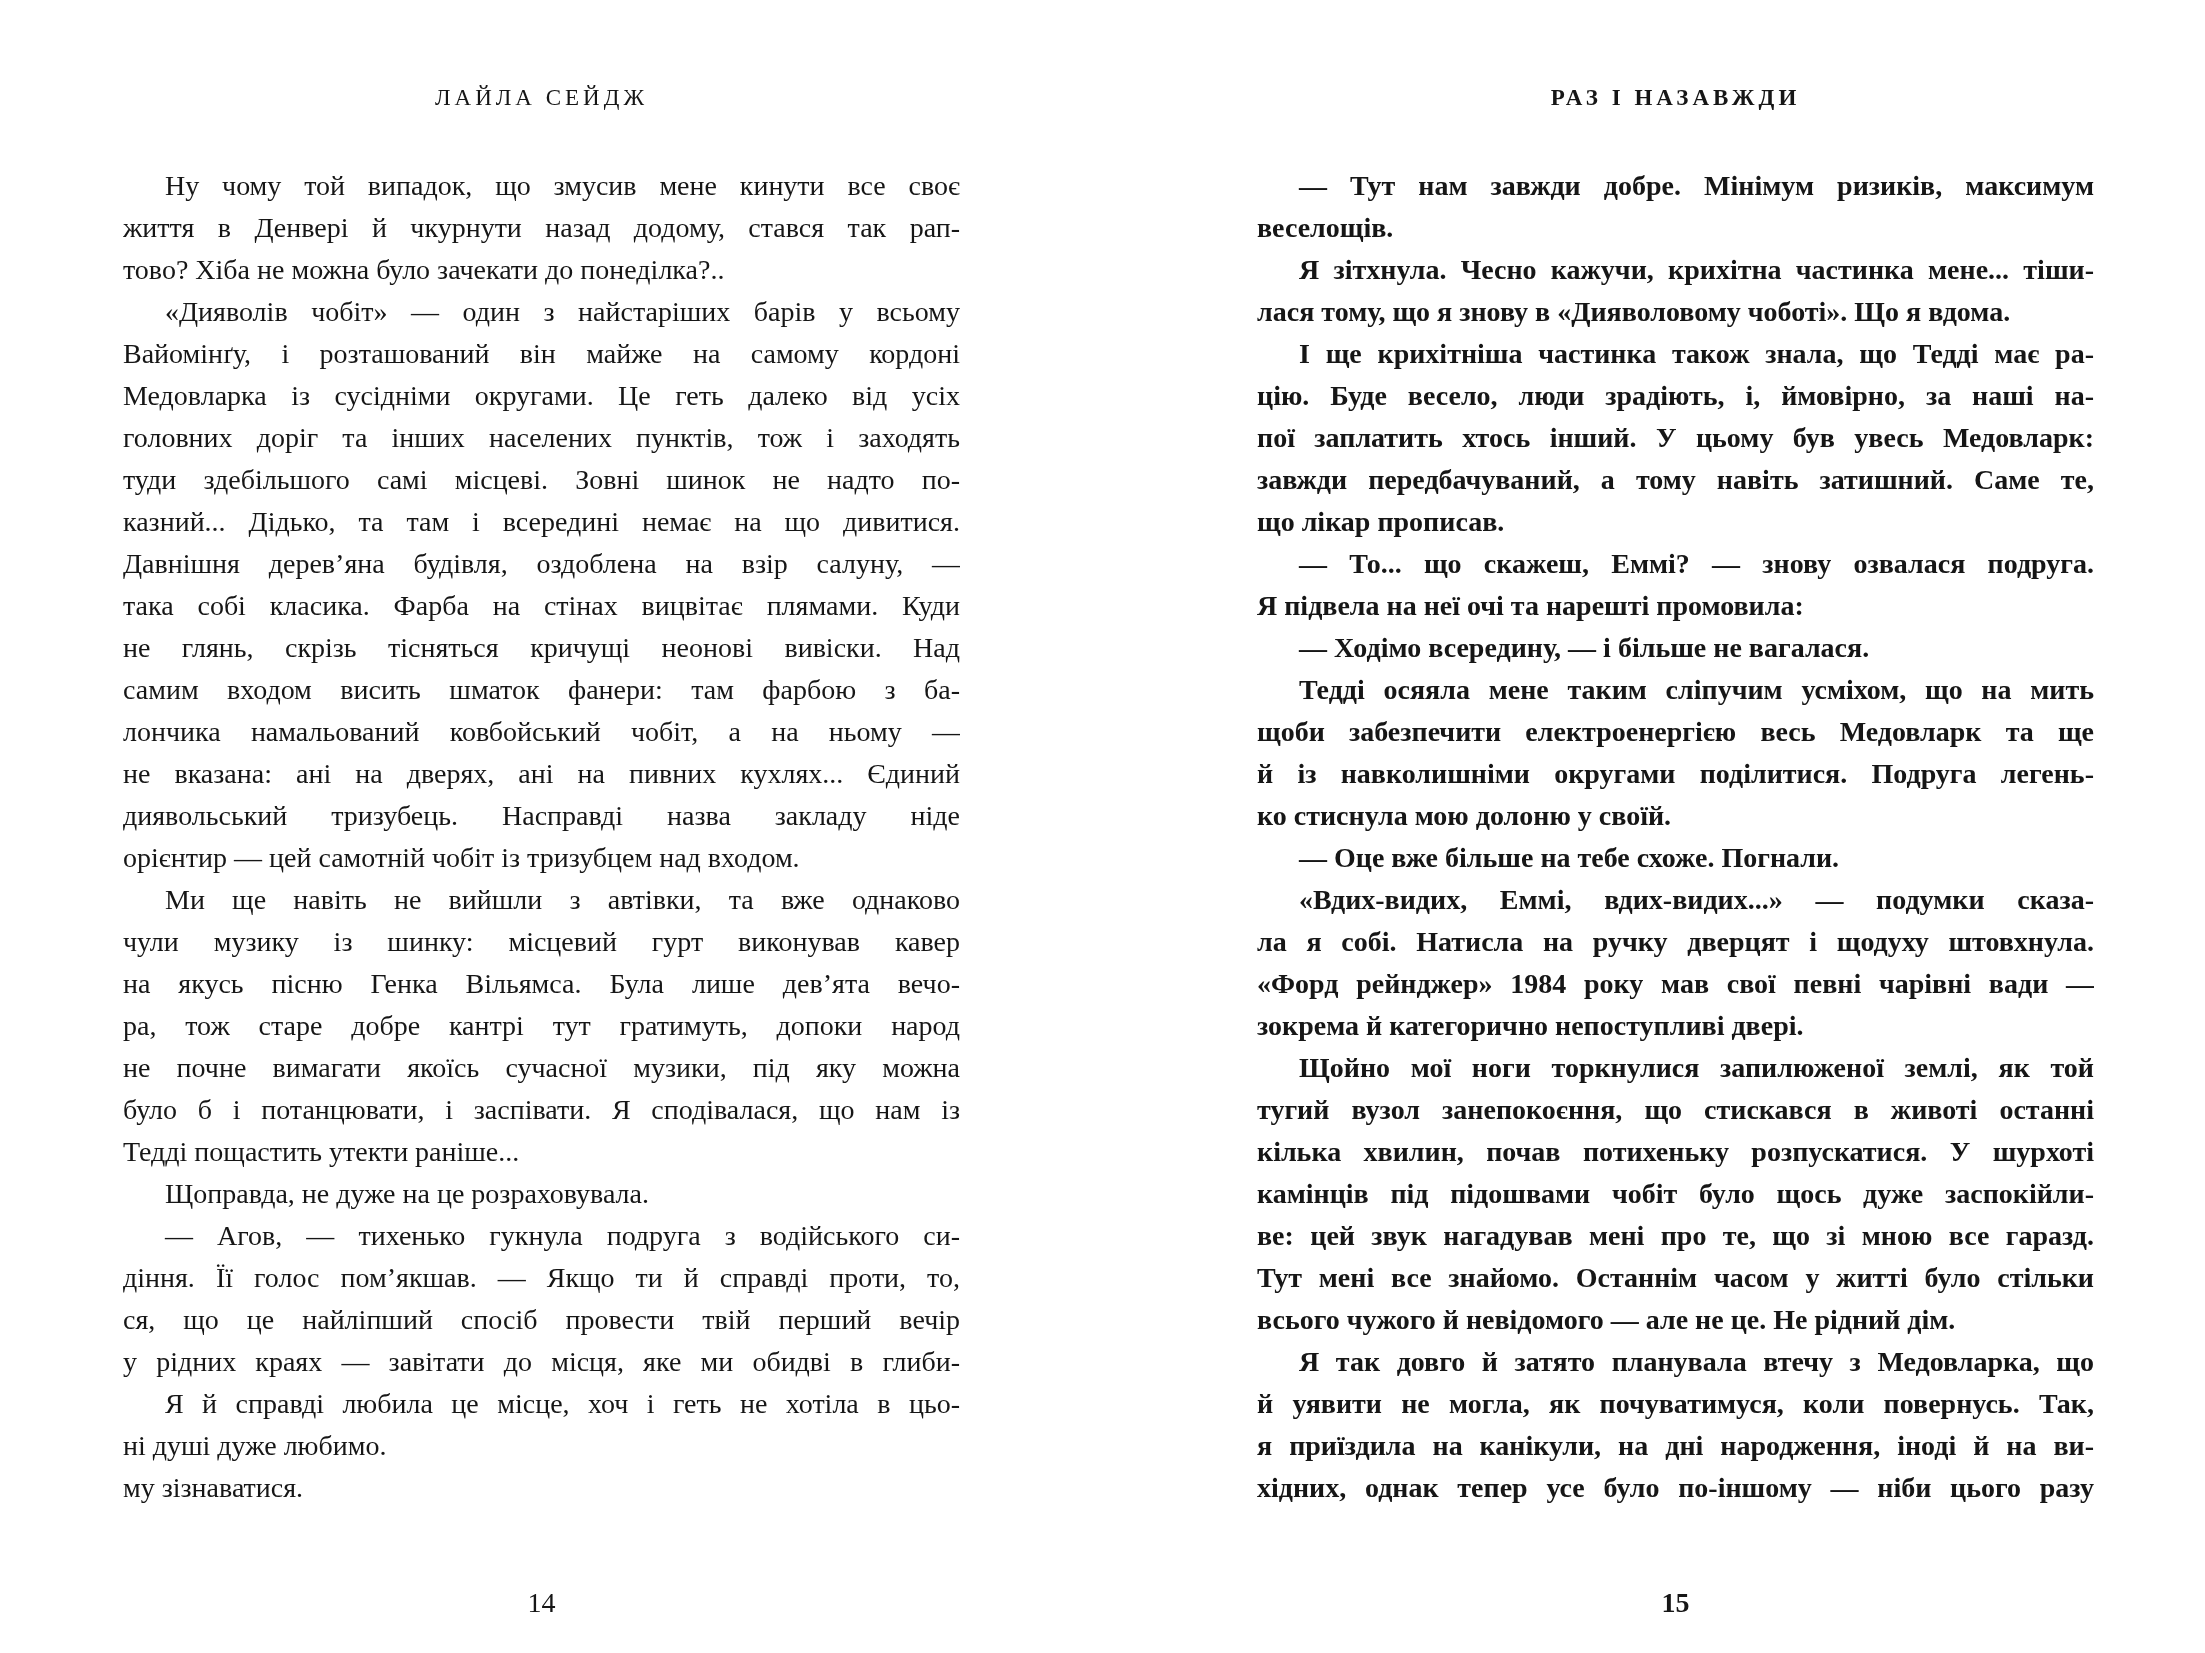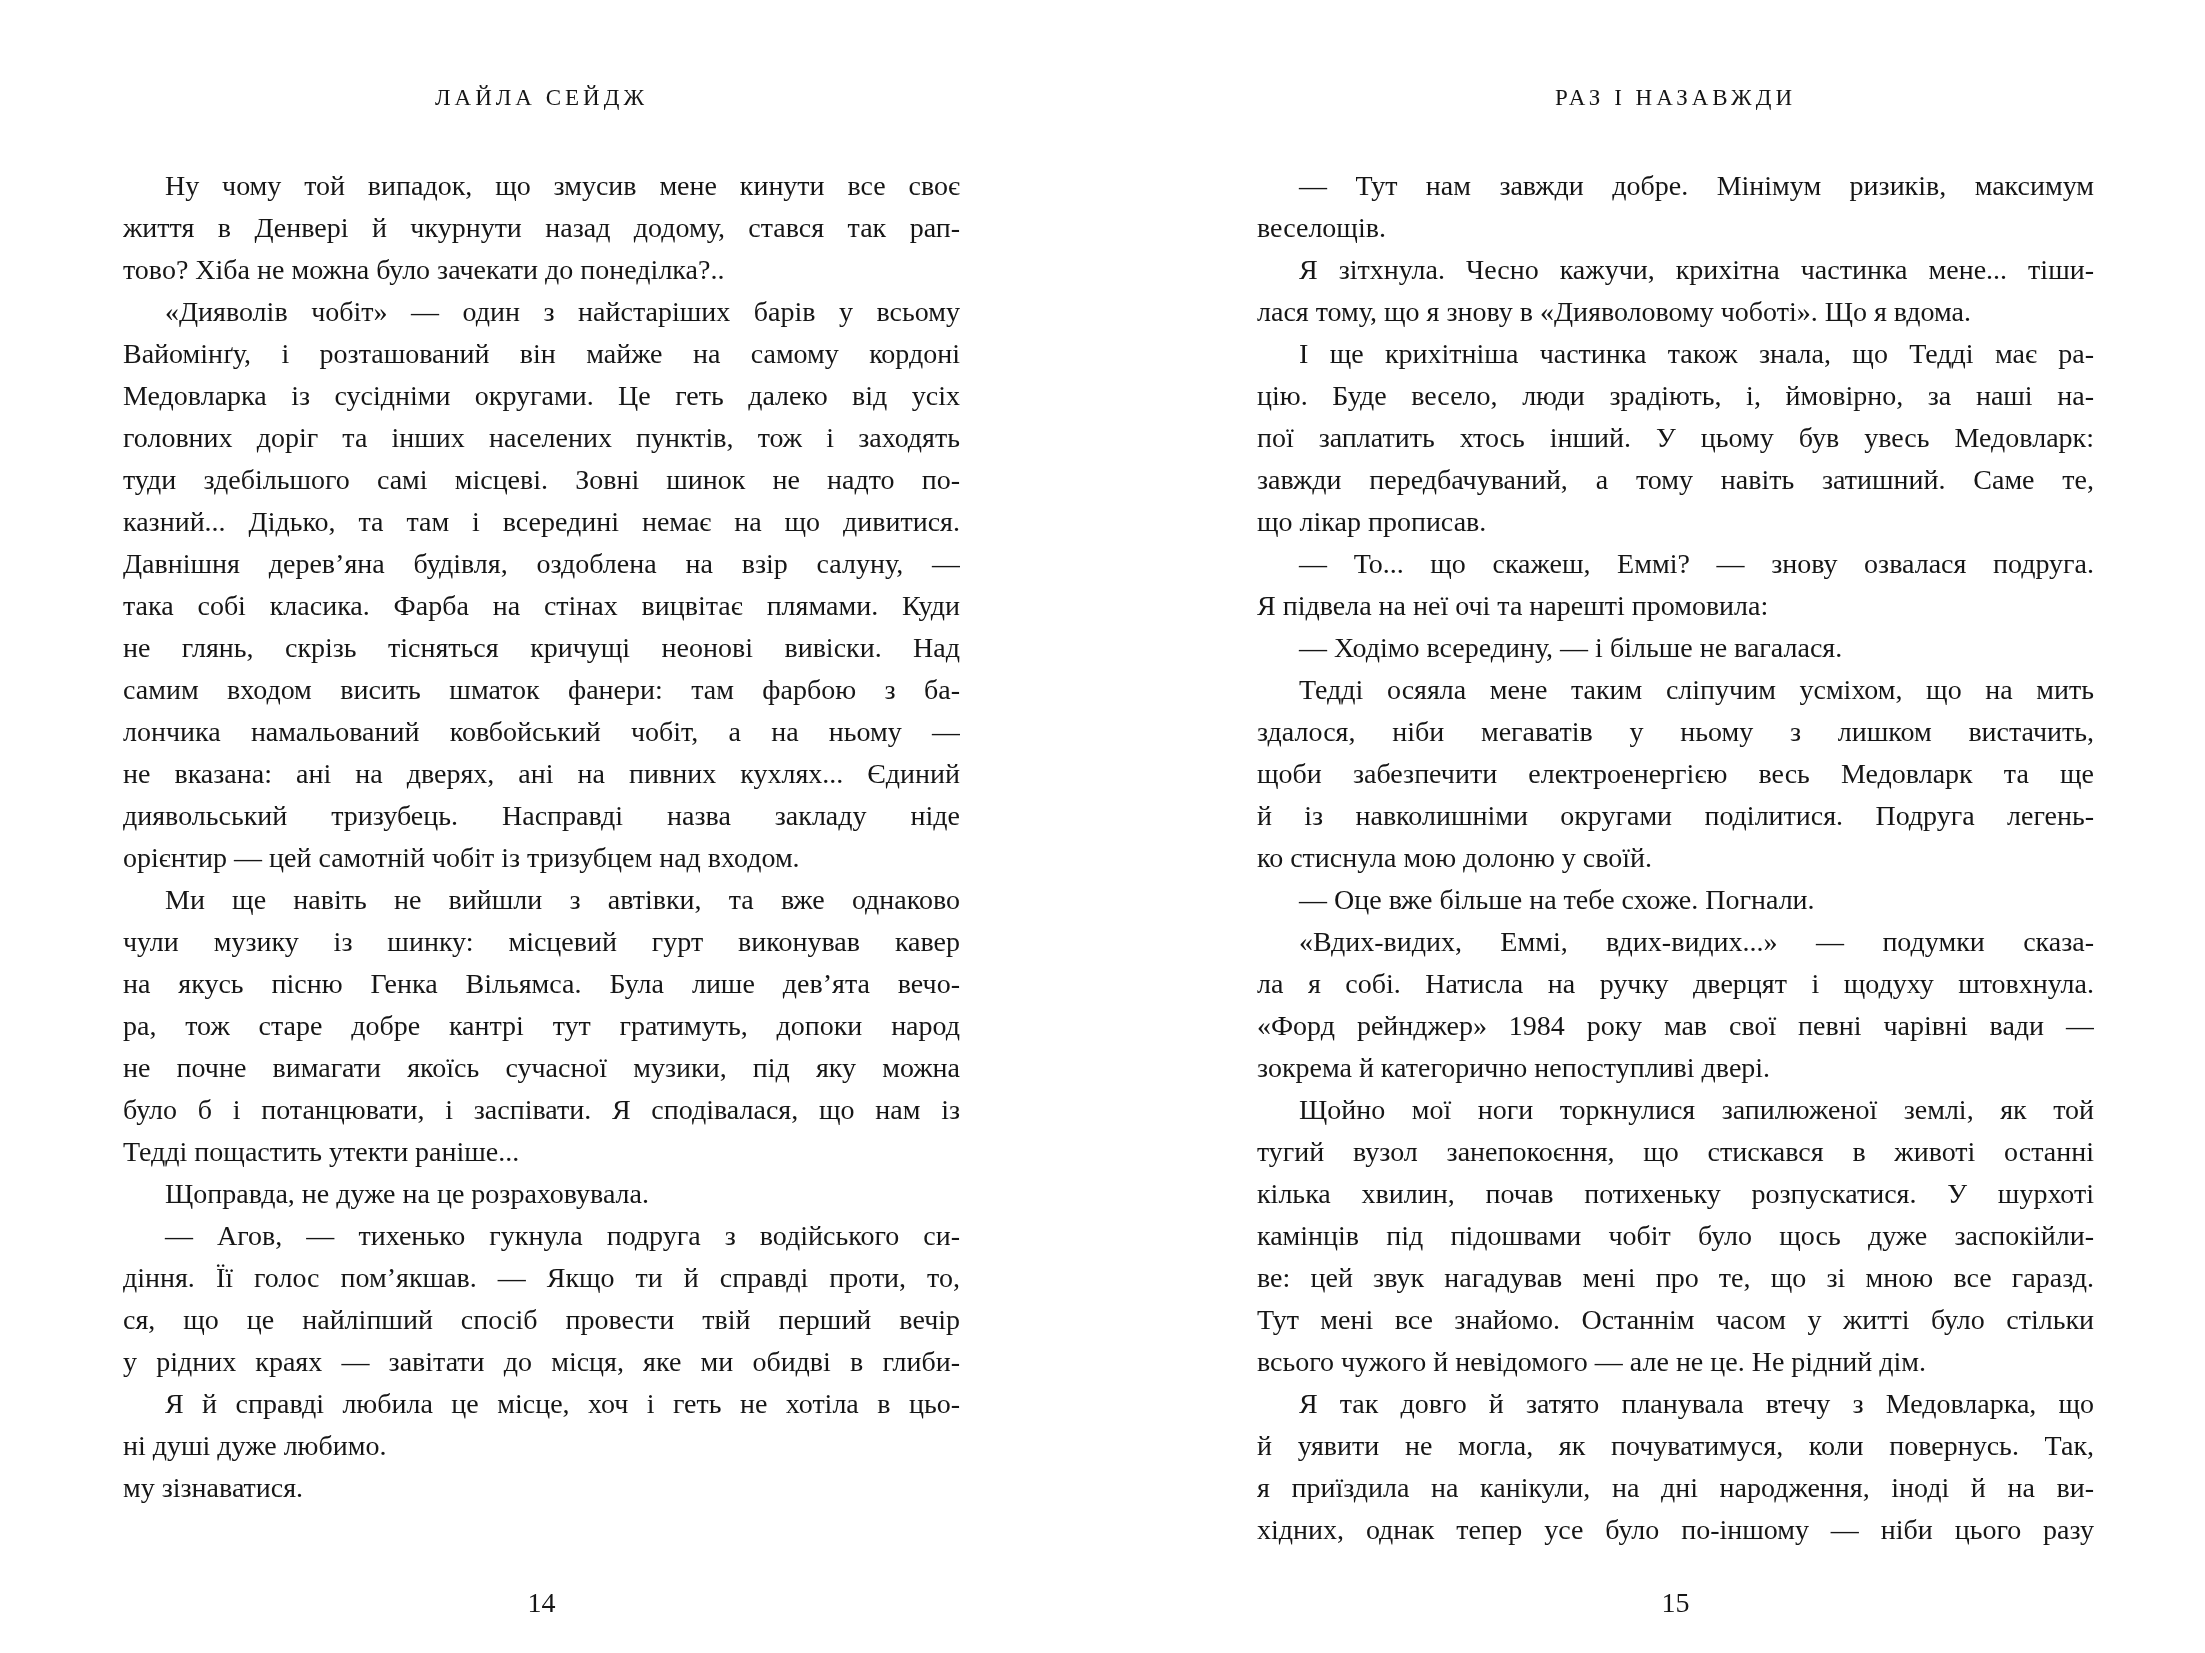--- a/index.html
+++ b/index.html
@@ -16,21 +16,21 @@
     overflow: hidden;
   }
   .page {
     position: absolute;
     top: 17px;
     width: 837px;
     height: 1597px;
     background: #ffffff;
   }
   #left-page  { left: 123px; }
-  #right-page { left: 1257px; }
+  #right-page { left: 1257px; font-weight: bold; }
 
   .running-head {
     position: absolute;
     top: 67px;
     left: 0;
     right: 0;
     text-align: center;
     font-size: 23px;
     line-height: 27px;
     letter-spacing: 4px;
@@ -114,21 +114,20 @@
       <div class="line par-end">лася тому, що я знову в «Дияволовому чоботі». Що я вдома.</div>
       <div class="line indent">І ще крихітніша частинка також знала, що Тедді має ра-</div>
       <div class="line">цію. Буде весело, люди зрадіють, і, ймовірно, за наші на-</div>
       <div class="line">пої заплатить хтось інший. У цьому був увесь Медовларк:</div>
       <div class="line">завжди передбачуваний, а тому навіть затишний. Саме те,</div>
       <div class="line par-end">що лікар прописав.</div>
       <div class="line indent">— То... що скажеш, Еммі? — знову озвалася подруга.</div>
       <div class="line par-end">Я підвела на неї очі та нарешті промовила:</div>
       <div class="line indent par-end">— Ходімо всередину, — і більше не вагалася.</div>
       <div class="line indent">Тедді осяяла мене таким сліпучим усміхом, що на мить</div>
-      <div class="line">здалося, ніби мегаватів у ньому з лишком вистачить,</div>
       <div class="line">щоби забезпечити електроенергією весь Медовларк та ще</div>
       <div class="line">й із навколишніми округами поділитися. Подруга легень-</div>
       <div class="line par-end">ко стиснула мою долоню у своїй.</div>
       <div class="line indent par-end">— Оце вже більше на тебе схоже. Погнали.</div>
       <div class="line indent">«Вдих-видих, Еммі, вдих-видих...» — подумки сказа-</div>
       <div class="line">ла я собі. Натисла на ручку дверцят і щодуху штовхнула.</div>
       <div class="line">«Форд рейнджер» 1984 року мав свої певні чарівні вади —</div>
       <div class="line par-end">зокрема й категорично непоступливі двері.</div>
       <div class="line indent">Щойно мої ноги торкнулися запилюженої землі, як той</div>
       <div class="line">тугий вузол занепокоєння, що стискався в животі останні</div>

